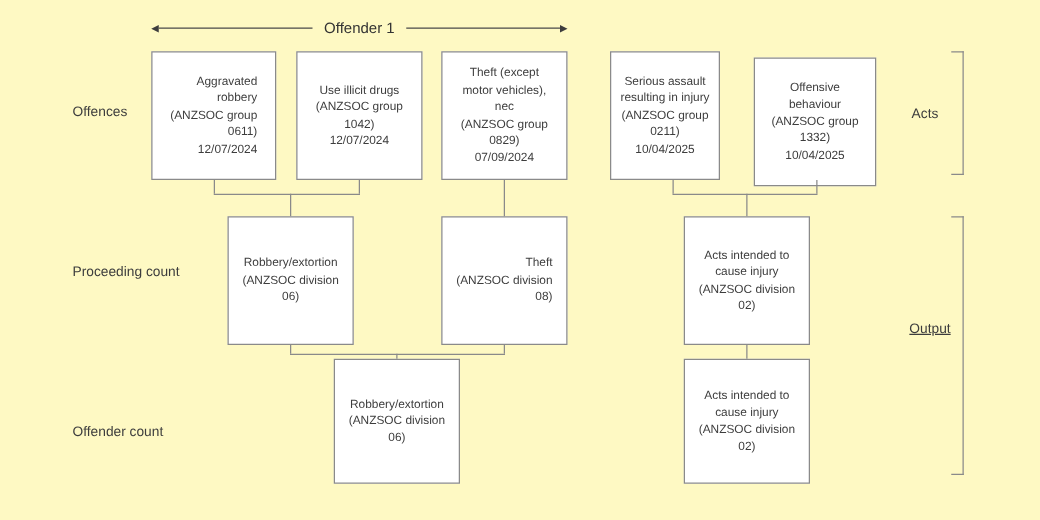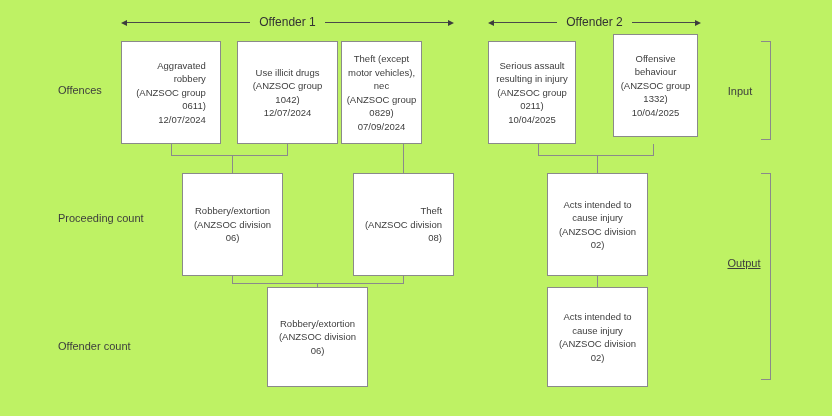--- a/index.html
+++ b/index.html
@@ -1,20 +1,20 @@
 <!DOCTYPE html>
 <html><head>
 <meta charset="utf-8">
 <style>
   html, body { margin: 0; padding: 0; background: #ffffff; }
   .stage {
     position: relative;
     width: 832px;
     height: 416px;
-    background: #bef264;
+    background: #fef9c3;
     font-family: "Liberation Sans", "DejaVu Sans", sans-serif;
     color: #3d3d3d;
     overflow: hidden;
   }
   
   .group-arrow {
     position: absolute;
     top: 16px;
     height: 13px;
     display: flex;
@@ -80,53 +80,46 @@
 
 <div class="stage">
 
   <div class="group-arrow" style="left:121px; width:333px;">
     <span class="ga-head left"></span>
     <span class="ga-line"></span>
     <span class="ga-label">Offender 1</span>
     <span class="ga-line"></span>
     <span class="ga-head right"></span>
   </div>
-  <div class="group-arrow" style="left:488px; width:213px;">
-    <span class="ga-head left"></span>
-    <span class="ga-line"></span>
-    <span class="ga-label">Offender 2</span>
-    <span class="ga-line"></span>
-    <span class="ga-head right"></span>
-  </div>
 
   <div class="row-label" style="left:58px; top:84px;">Offences</div>
   <div class="row-label" style="left:58px; top:212px;">Proceeding count</div>
   <div class="row-label" style="left:58px; top:332px;margin-top:8px;">Offender count</div>
 
   <div class="box" style="left:121px; top:41px; width:100px; height:103px;text-align:right;">Aggravated
 robbery
 (ANZSOC group
 0611)
 12/07/2024</div>
   <div class="box" style="left:237px; top:41px; width:101px; height:103px;">Use illicit drugs
 (ANZSOC group
 1042)
 12/07/2024</div>
-  <div class="box" style="left:341px; top:41px; width:81px; height:103px;">Theft (except
+  <div class="box" style="left:353px; top:41px; width:101px; height:103px;">Theft (except
 motor vehicles),
 nec
 (ANZSOC group
 0829)
 07/09/2024</div>
   <div class="box" style="left:488px; top:41px; width:88px; height:103px;">Serious assault
 resulting in injury
 (ANZSOC group
 0211)
 10/04/2025</div>
-  <div class="box" style="left:603px; top:34px; width:85px; height:103px;margin-left:10px;">Offensive
+  <div class="box" style="left:603px; top:46px; width:98px; height:103px;">Offensive
 behaviour
 (ANZSOC group
 1332)
 10/04/2025</div>
 
   <div class="box" style="left:182px; top:173px; width:101px; height:103px;">Robbery/extortion
 (ANZSOC division
 06)</div>
   <div class="box" style="left:353px; top:173px; width:101px; height:103px;text-align:right;">Theft
 (ANZSOC division
@@ -154,18 +147,18 @@
   <div class="line h" style="left:538px; top:155px; width:116px;"></div>
   <div class="line v" style="left:597px; top:155px; height:18px;"></div>
 
   <div class="line v" style="left:232px; top:276px; height:7px;"></div>
   <div class="line v" style="left:403px; top:276px; height:7px;"></div>
   <div class="line h" style="left:232px; top:283px; width:172px;"></div>
   <div class="line v" style="left:317px; top:283px; height:4px;"></div>
   <div class="line v" style="left:597px; top:276px; height:11px;"></div>
 
   <div class="bracket" style="left:761px; top:41px; height:99px;"></div>
-  <div class="side-label" style="left:715px; top:85px; width:50px;">Input</div>
+  <div class="side-label" style="left:715px; top:85px; width:50px;">Acts</div>
 
   <div class="bracket" style="left:761px; top:173px; height:207px;"></div>
   <div class="side-label" style="left:712px; top:257px; width:64px;text-decoration:underline;">Output</div>
 
 </div>
 
 </body></html>

